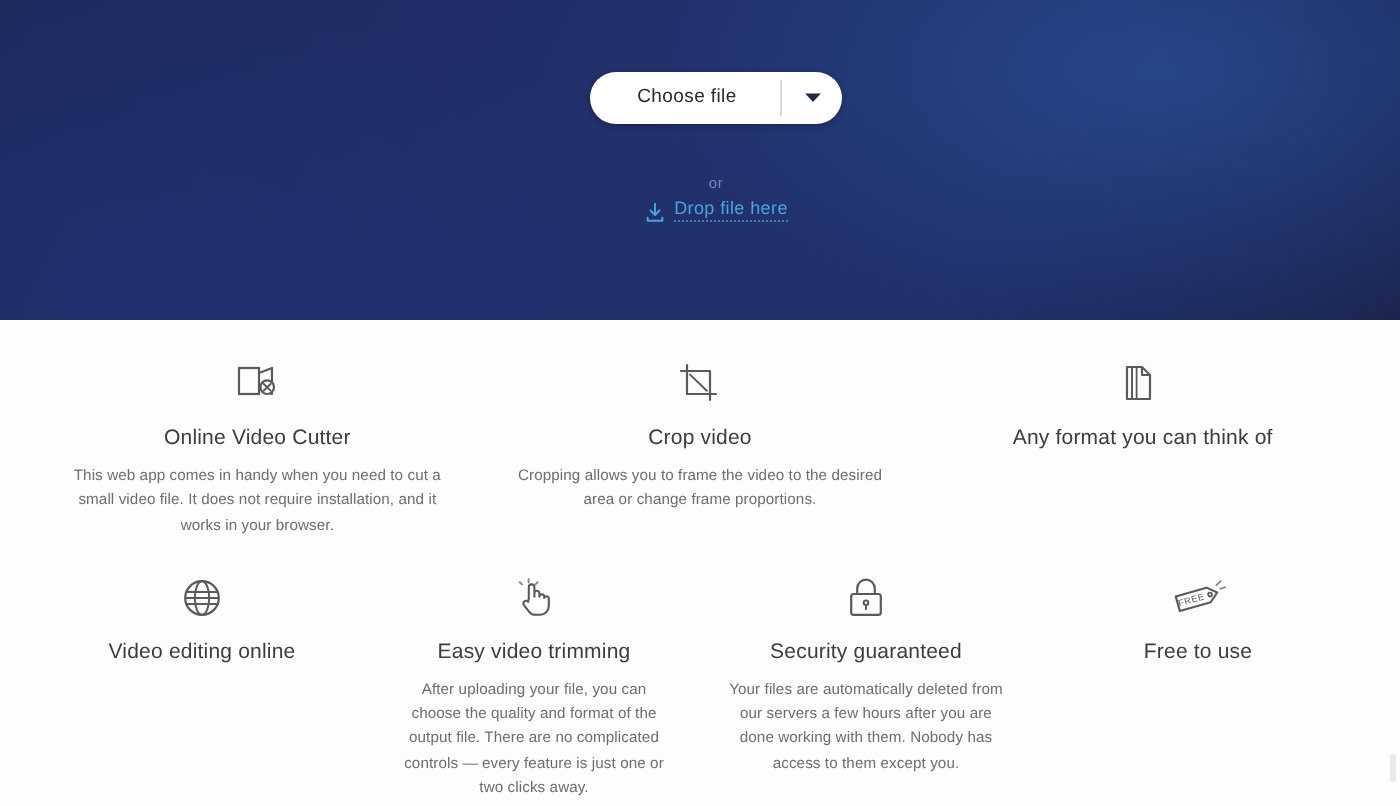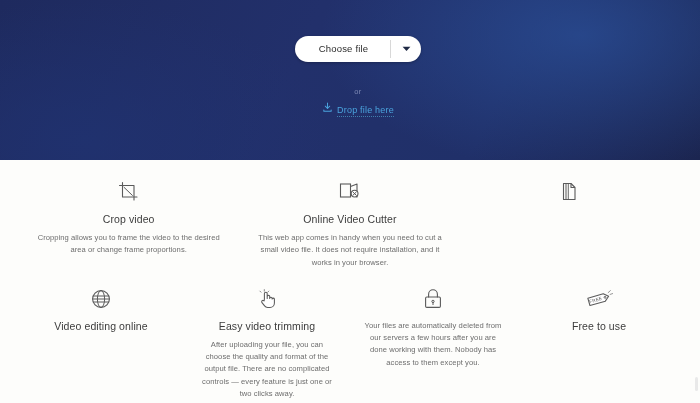--- a/index.html
+++ b/index.html
@@ -94,21 +94,21 @@
   .or-text {
     margin-top: 25px;
     font-size: 7.5px;
     color: #7e89b4;
     letter-spacing: 0.3px;
   }
 
   .drop-row {
     margin-top: 3px;
     display: flex;
-    align-items: flex-end;
+    align-items: flex-start;
     gap: 4px;
     cursor: pointer;
   }
 
   .drop-icon { display: block; }
 
   .drop-text {
     font-size: 9px;
     color: #4aa3dd;
     border-bottom: 1px dotted #3f7fae;
@@ -208,52 +208,53 @@
     </div>
   </div>
 
   <div class="features">
 
     <div class="feature-row row-1">
 
       <div class="feature">
         <div class="feature-icon">
           <svg width="24" height="24" viewBox="0 0 24 24" aria-hidden="true">
-            <path d="M5.5 2.5 L5.5 17 L20 17" fill="none" stroke="#5a5a5a" stroke-width="1.1" stroke-linecap="round" stroke-linejoin="round"></path>
-            <path d="M2.5 5.5 L17 5.5 L17 20" fill="none" stroke="#5a5a5a" stroke-width="1.1" stroke-linecap="round" stroke-linejoin="round"></path>
-            <path d="M7 7.3 L15.4 15.4" stroke="#5a5a5a" stroke-width="1" stroke-linecap="round"></path>
-          </svg>
-        </div>
-        <div class="feature-title">Crop video</div>
-        <div class="feature-desc">Cropping allows you to frame the video to the desired area or change frame proportions.</div>
-      </div>
-
-      <div class="feature">
-        <div class="feature-icon">
-          <svg width="24" height="24" viewBox="0 0 24 24" aria-hidden="true">
             <rect x="2.5" y="4" width="10" height="13" fill="none" stroke="#5a5a5a" stroke-width="1.1"></rect>
             <path d="M12.5 6.5 L19 4 L19 17 L12.5 14.5" fill="none" stroke="#5a5a5a" stroke-width="1.1" stroke-linejoin="round"></path>
             <circle cx="16.6" cy="13.6" r="3.4" fill="#ffffff" stroke="#5a5a5a" stroke-width="1.1"></circle>
             <path d="M14.9 12 L18.3 15.3 M18.3 12 L14.9 15.3" stroke="#5a5a5a" stroke-width="1" stroke-linecap="round"></path>
           </svg>
         </div>
         <div class="feature-title">Online Video Cutter</div>
         <div class="feature-desc">This web app comes in handy when you need to cut a small video file. It does not require installation, and it works in your browser.</div>
       </div>
 
+      <div class="feature">
+        <div class="feature-icon">
+          <svg width="24" height="24" viewBox="0 0 24 24" aria-hidden="true">
+            <path d="M5.5 2.5 L5.5 17 L20 17" fill="none" stroke="#5a5a5a" stroke-width="1.1" stroke-linecap="round" stroke-linejoin="round"></path>
+            <path d="M2.5 5.5 L17 5.5 L17 20" fill="none" stroke="#5a5a5a" stroke-width="1.1" stroke-linecap="round" stroke-linejoin="round"></path>
+            <path d="M7 7.3 L15.4 15.4" stroke="#5a5a5a" stroke-width="1" stroke-linecap="round"></path>
+          </svg>
+        </div>
+        <div class="feature-title">Crop video</div>
+        <div class="feature-desc">Cropping allows you to frame the video to the desired area or change frame proportions.</div>
+      </div>
+
 
       <div class="feature">
         <div class="feature-icon">
           <svg width="24" height="24" viewBox="0 0 24 24" aria-hidden="true">
             <path d="M4.5 3.5 L12 3.5 L16 7.5 L16 19.5 L4.5 19.5 Z" fill="none" stroke="#5a5a5a" stroke-width="1.1" stroke-linejoin="round"></path>
             <path d="M7 3.5 L7 19.5" stroke="#5a5a5a" stroke-width="1"></path>
             <path d="M9.3 3.5 L9.3 19.5" stroke="#5a5a5a" stroke-width="0.9"></path>
             <path d="M12 3.5 L12 7.5 L16 7.5" fill="none" stroke="#5a5a5a" stroke-width="1.1" stroke-linejoin="round"></path>
           </svg>
         </div>
+        <div class="feature-title">Any format you can think of</div>
       </div>
 
     </div>
 
     <div class="feature-row row-2">
 
       <div class="feature">
         <div class="feature-icon">
           <svg width="24" height="24" viewBox="0 0 24 24" aria-hidden="true">
             <circle cx="12" cy="12" r="8.4" fill="none" stroke="#5a5a5a" stroke-width="1.1"></circle>
@@ -277,20 +278,21 @@
 
       <div class="feature">
         <div class="feature-icon">
           <svg width="24" height="24" viewBox="0 0 24 24" aria-hidden="true">
             <rect x="4.6" y="10" width="14.8" height="10.4" rx="1.2" fill="none" stroke="#5a5a5a" stroke-width="1.1"></rect>
             <path d="M7.6 10 L7.6 7.2 a4.4 4.4 0 0 1 8.8 0 L16.4 10" fill="none" stroke="#5a5a5a" stroke-width="1.1" stroke-linecap="round"></path>
             <circle cx="12" cy="14.4" r="1.15" fill="none" stroke="#5a5a5a" stroke-width="1"></circle>
             <path d="M12 15.4 L12 17.6" stroke="#5a5a5a" stroke-width="1" stroke-linecap="round"></path>
           </svg>
         </div>
+        <div class="feature-title">Security guaranteed</div>
         <div class="feature-desc">Your files are automatically deleted from our servers a few hours after you are done working with them. Nobody has access to them except you.</div>
       </div>
 
       <div class="feature">
         <div class="feature-icon">
           <svg width="30" height="24" viewBox="0 0 30 24" aria-hidden="true">
             <g transform="rotate(-16 15 12)">
               <path d="M4.5 8.2 L20.5 8.2 L25 12 L20.5 15.8 L4.5 15.8 Z" fill="#ffffff" stroke="#5a5a5a" stroke-width="1.05" stroke-linejoin="round"></path>
               <circle cx="21.3" cy="12" r="0.95" fill="none" stroke="#5a5a5a" stroke-width="0.9"></circle>
               <text x="11.6" y="13.5" font-family="Liberation Sans, sans-serif" font-size="4.6" fill="#5a5a5a" text-anchor="middle" letter-spacing="0.3">FREE</text>

